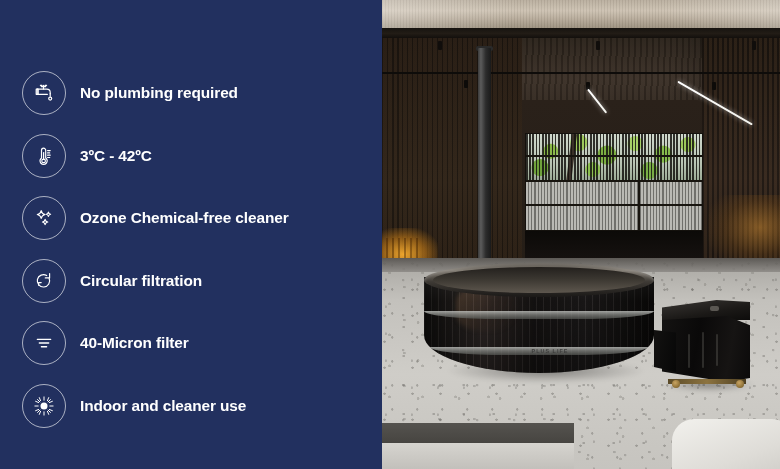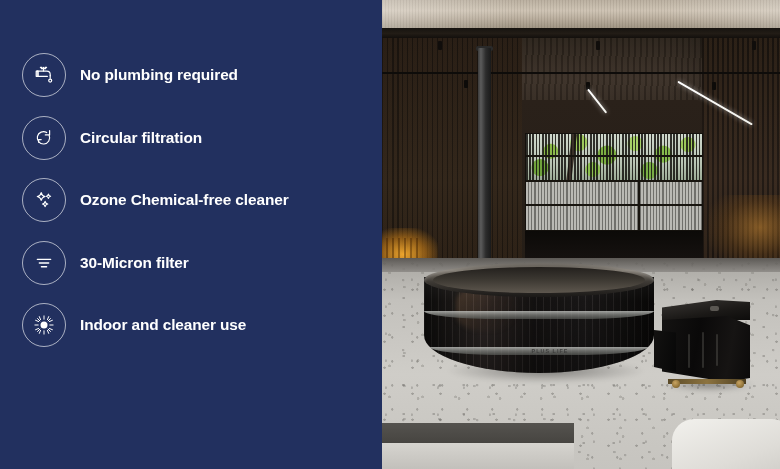--- a/index.html
+++ b/index.html
@@ -20,21 +20,21 @@
   .features-panel {
     position: relative;
     width: 382px; height: 469px;
     background: #22305f;
     flex: 0 0 382px;
     overflow: hidden;
   }
   .features-list {
     position: absolute;
     left: 22px;
-    top: 44px;
+    top: 62px;
     width: 340px;
     display: flex;
     flex-direction: column;
   }
   .feature-row {
     display: flex;
     align-items: center;
     height: 62.5px;
   }
   .feature-icon-circle {
@@ -384,52 +384,63 @@
             <path d="M6.2 9.2v5.1"></path>
             <path d="M5.2 9.2h2v5.1h-2z"></path>
             <path d="M19.2 13.7v2.6"></path>
             <circle cx="19.2" cy="18.6" r="1.5"></circle>
             <path d="M7.2 14.3h9.2"></path>
           </svg>
         </span>
         <span class="feature-label">No plumbing required</span>
       </div>
 
+      <div class="feature-row">
+        <span class="feature-icon-circle">
+          <svg width="26" height="26" viewBox="0 0 26 26" fill="none" stroke="#ffffff" stroke-width="1.2" stroke-linecap="round" stroke-linejoin="round">
+            <path d="M12.6 5.2a2.1 2.1 0 0 1 2.1 2.1v7.6a3.6 3.6 0 1 1-4.2 0V7.3a2.1 2.1 0 0 1 2.1-2.1z"></path>
+            <path d="M12.6 9.6v6.6"></path>
+            <circle cx="12.6" cy="17.9" r="1.8"></circle>
+            <path d="M16.6 7.6h2.6M16.6 9.9h2.1M16.6 12.2h2.6M16.6 14.5h2.1"></path>
+          </svg>
+        </span>
+        <span class="feature-label">3ºC - 42ºC</span>
+      </div>
+
+      <div class="feature-row">
+        <span class="feature-icon-circle">
+          <svg width="26" height="26" viewBox="0 0 26 26" fill="none" stroke="#ffffff" stroke-width="1.15" stroke-linecap="round" stroke-linejoin="round">
+            <path d="M10.2 5.6c.5 2.6 1.3 3.4 3.9 3.9-2.6.5-3.4 1.3-3.9 3.9-.5-2.6-1.3-3.4-3.9-3.9 2.6-.5 3.4-1.3 3.9-3.9z"></path>
+            <path d="M17.4 7.1c.3 1.5.7 1.9 2.2 2.2-1.5.3-1.9.7-2.2 2.2-.3-1.5-.7-1.9-2.2-2.2 1.5-.3 1.9-.7 2.2-2.2z"></path>
+            <path d="M14.1 14.4c.35 1.8.85 2.3 2.65 2.65-1.8.35-2.3.85-2.65 2.65-.35-1.8-.85-2.3-2.65-2.65 1.8-.35 2.3-.85 2.65-2.65z"></path>
+          </svg>
+        </span>
+        <span class="feature-label">Ozone Chemical-free cleaner</span>
+      </div>
 
       <div class="feature-row">
         <span class="feature-icon-circle">
           <svg width="26" height="26" viewBox="0 0 26 26" fill="none" stroke="#ffffff" stroke-width="1.2" stroke-linecap="round" stroke-linejoin="round">
             <path d="M18.2 10.4a6.2 6.2 0 1 1-2.5-2.9"></path>
             <path d="M18.6 5.6v4.3h-4.3"></path>
             <path d="M7.6 17.2v-2.6h2.6"></path>
           </svg>
         </span>
         <span class="feature-label">Circular filtration</span>
       </div>
 
       <div class="feature-row">
         <span class="feature-icon-circle">
-          <svg width="26" height="26" viewBox="0 0 26 26" fill="none" stroke="#ffffff" stroke-width="1.15" stroke-linecap="round" stroke-linejoin="round">
-            <path d="M10.2 5.6c.5 2.6 1.3 3.4 3.9 3.9-2.6.5-3.4 1.3-3.9 3.9-.5-2.6-1.3-3.4-3.9-3.9 2.6-.5 3.4-1.3 3.9-3.9z"></path>
-            <path d="M17.4 7.1c.3 1.5.7 1.9 2.2 2.2-1.5.3-1.9.7-2.2 2.2-.3-1.5-.7-1.9-2.2-2.2 1.5-.3 1.9-.7 2.2-2.2z"></path>
-            <path d="M14.1 14.4c.35 1.8.85 2.3 2.65 2.65-1.8.35-2.3.85-2.65 2.65-.35-1.8-.85-2.3-2.65-2.65 1.8-.35 2.3-.85 2.65-2.65z"></path>
-          </svg>
-        </span>
-        <span class="feature-label">Ozone Chemical-free cleaner</span>
-      </div>
-
-      <div class="feature-row">
-        <span class="feature-icon-circle">
           <svg width="26" height="26" viewBox="0 0 26 26" fill="none" stroke="#ffffff" stroke-width="1.35" stroke-linecap="round">
             <path d="M6.3 9.3h13.4"></path>
             <path d="M8.3 13h9.4"></path>
             <path d="M10.4 16.7h5.2"></path>
           </svg>
         </span>
-        <span class="feature-label">30-Micron filter</span>
+        <span class="feature-label">40-Micron filter</span>
       </div>
 
       <div class="feature-row">
         <span class="feature-icon-circle">
           <svg width="26" height="26" viewBox="0 0 26 26" fill="none" stroke="#ffffff" stroke-width="1.1" stroke-linecap="round">
             <circle cx="13" cy="13" r="3.5" fill="#ffffff" stroke="none"></circle>
             <g stroke-width="1">
               <path d="M13 3.9v3.3"></path>
                 <path d="M13 18.8v3.3"></path>
               <path d="M3.9 13h3.3"></path>

